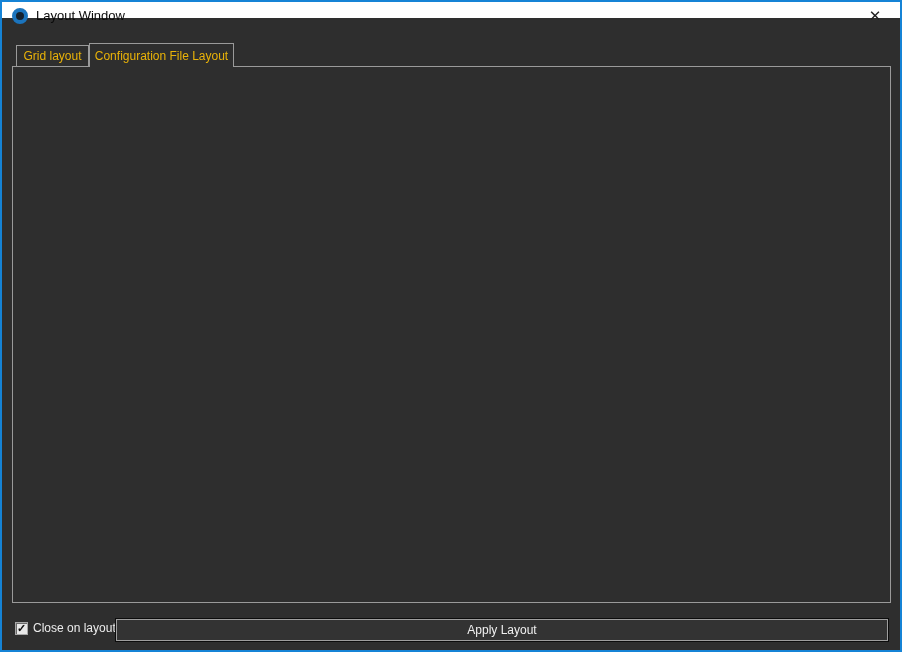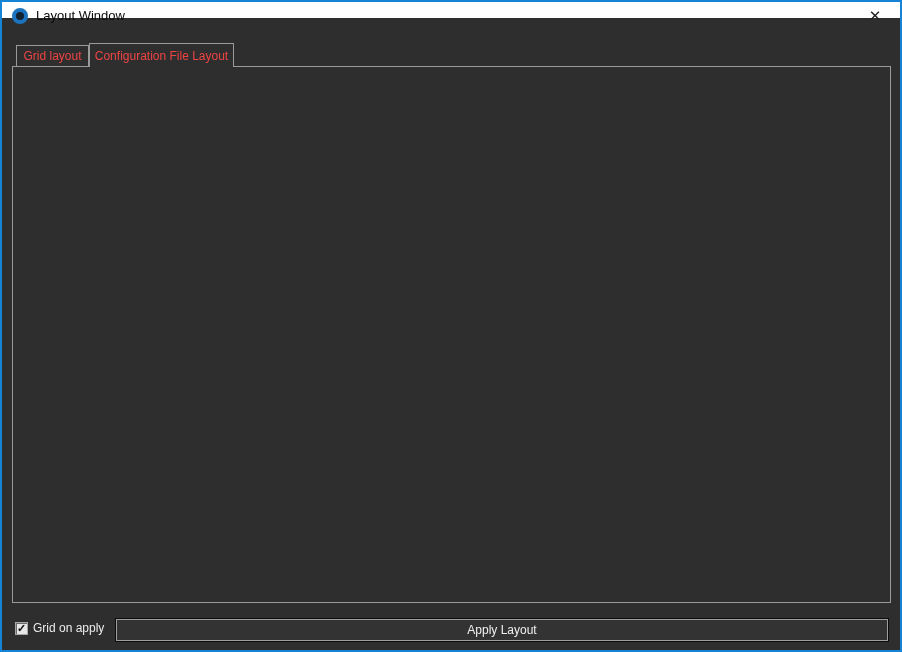--- a/index.html
+++ b/index.html
@@ -18,21 +18,21 @@
   }
   .title-text { position: absolute; left: 34px; top: 0; height: 28px; line-height: 28px; font-size: 13px; color: #0a0a0a; }
   .close-btn {
     position: absolute; right: 4px; top: 1px; width: 42px; height: 26px;
     display: flex; align-items: center; justify-content: center;
     font-size: 15px; color: #222; background: transparent; cursor: default;
   }
 
   
   .tab { position: absolute; display: flex; align-items: center; justify-content: center;
-         font-size: 12px; color: #ef4444; background: #2e2e2e;
+         font-size: 12px; color: #eab308; background: #2e2e2e;
          border: 1px solid #9a9a9a; border-bottom: none; }
   .tab-grid   { left: 14px; top: 43px; width: 73px;  height: 21px; z-index: 1; }
   .tab-config { left: 87px; top: 41px; width: 145px; height: 24px; z-index: 3; }
 
   
   .panel { position: absolute; left: 10px; top: 64px; width: 879px; height: 537px;
            border: 1px solid #9a9a9a; background: #2e2e2e; z-index: 2; }
 
   
   .btn { position: absolute; display: flex; align-items: center; justify-content: center;
@@ -220,16 +220,16 @@
       <div class="sb-btn sb-up">▲</div>
       <div class="sb-thumb"></div>
       <div class="sb-track"></div>
       <div class="sb-btn sb-down">▼</div>
     </div>
   </div>
 
   <div class="checkbox">
     <span>✓</span>
   </div>
-  <div class="checkbox-label">Grid on apply</div>
+  <div class="checkbox-label">Close on layout</div>
   <div class="btn apply-btn">Apply Layout</div>
 
 </div>
 
 </body></html>

